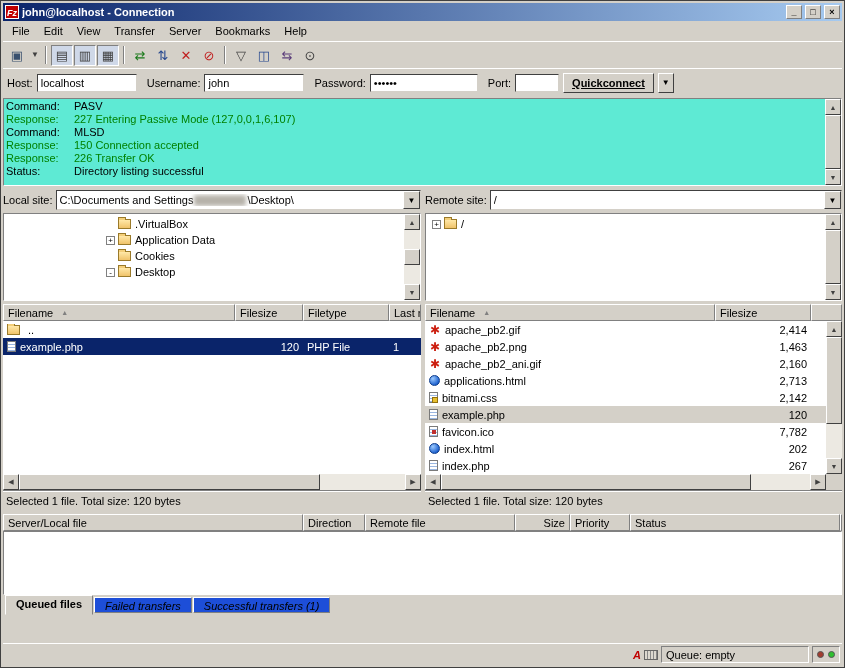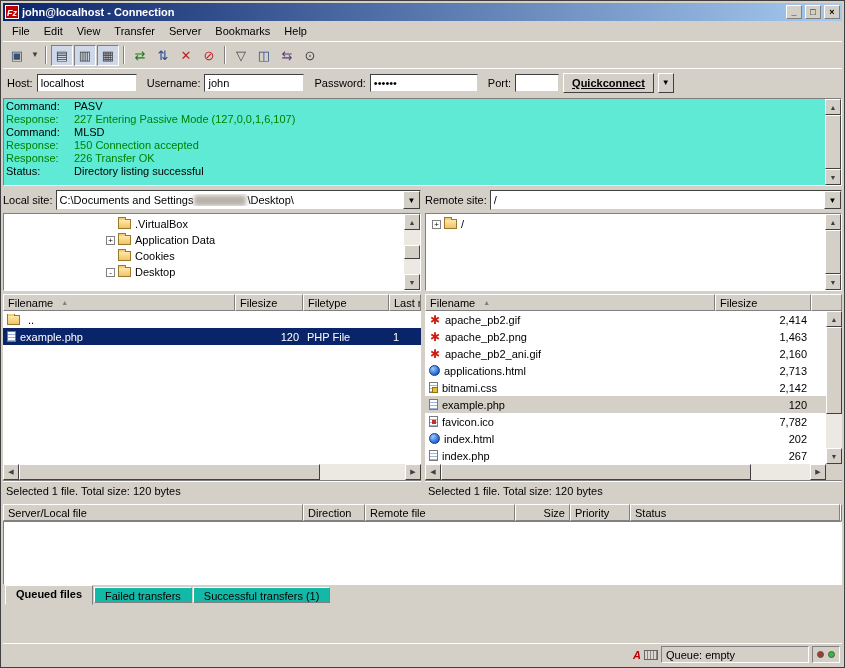--- a/index.html
+++ b/index.html
@@ -65,21 +65,21 @@
   .splitter{width:4px;flex:none;}
   .site-row{height:22px;flex:none;display:flex;align-items:center;gap:3px;}
   .combo{flex:1;height:20px;background:#fff;border:1px solid;border-color:#404040 #d4d0c8 #d4d0c8 #404040;
     display:flex;align-items:center;padding-left:3px;overflow:hidden;white-space:nowrap;}
   .combo-text{flex:1;display:flex;align-items:center;overflow:hidden;white-space:nowrap;}
   .combo-btn{width:17px;height:18px;flex:none;background:#d4d0c8;font-size:8px;
     display:flex;align-items:center;justify-content:center;
     border:1px solid;border-color:#fff #404040 #404040 #fff;}
   .redaction{display:inline-block;width:52px;height:11px;background:#b6b2aa;filter:blur(2px);
     margin:0 1px;flex:none;}
-  .treebox{height:78px;flex:none;margin-top:2px;background:#fff;position:relative;
+  .treebox{height:88px;flex:none;margin-top:2px;background:#fff;position:relative;
     padding:2px 18px 2px 2px;overflow:hidden;border:1px solid;border-color:#808080 #fff #fff #808080;}
   .tree-row{display:flex;align-items:center;height:16px;white-space:nowrap;}
   .tree-row.deep{padding-left:100px;}
   .expander{width:9px;height:9px;flex:none;background:#fff;border:1px solid #808080;
     font-size:8px;line-height:7px;text-align:center;margin-right:3px;}
   .expander.blank{visibility:hidden;}
   .folder{display:inline-block;width:13px;height:10px;flex:none;margin-right:4px;position:relative;
     background:linear-gradient(#ffe8a8,#f0c36a);border:1px solid #9a7a2a;}
   .folder::before{content:"";position:absolute;top:-3px;left:-1px;width:6px;height:2px;
     background:#f4cf7a;border:1px solid #9a7a2a;border-bottom:none;}
@@ -117,21 +117,21 @@
   
   .queue{flex:none;display:flex;flex-direction:column;margin-top:4px;}
   .queue-header{height:17px;flex:none;display:flex;}
   .qc0{width:300px;} .qc1{width:62px;} .qc2{width:150px;} .qc3{width:55px;justify-content:flex-end;}
   .qc4{width:60px;} .qc5{width:210px;}
   .queue-body{height:64px;flex:none;background:#fff;border:1px solid;border-color:#808080 #fff #fff #808080;}
   .tabs{height:23px;flex:none;display:flex;align-items:flex-start;padding-left:2px;gap:1px;}
   .tab{height:18px;padding:2px 10px 0 10px;background:#d4d0c8;
     border:1px solid;border-color:#fff #808080 #808080 #fff;border-top-color:#fff;}
   .tab.active{font-weight:bold;height:20px;border-bottom-color:#d4d0c8;background:#d4d0c8;}
-  .tab.inactive{background:#14b8a6;margin-top:2px;height:16px;}
+  .tab.inactive{background:#1d4ed8;margin-top:2px;height:16px;font-style:italic;}
   .flex-spacer{flex:1;}
   
   .statusbar{height:22px;flex:none;display:flex;align-items:center;justify-content:flex-end;
     gap:3px;padding:0 2px;border-top:1px solid #fff;}
   .sb-sect{height:17px;display:flex;align-items:center;padding:0 4px;gap:4px;
     border:1px solid;border-color:#808080 #fff #fff #808080;}
   .ascii-ind{color:#c00000;font-weight:bold;font-style:italic;font-size:11px;}
   .keypad{width:14px;height:10px;background:#dcd8d0;border:1px solid #666;
     background-image:repeating-linear-gradient(90deg,#dcd8d0 0 2px,#888 2px 3px);}
   .queue-status{width:148px;}

